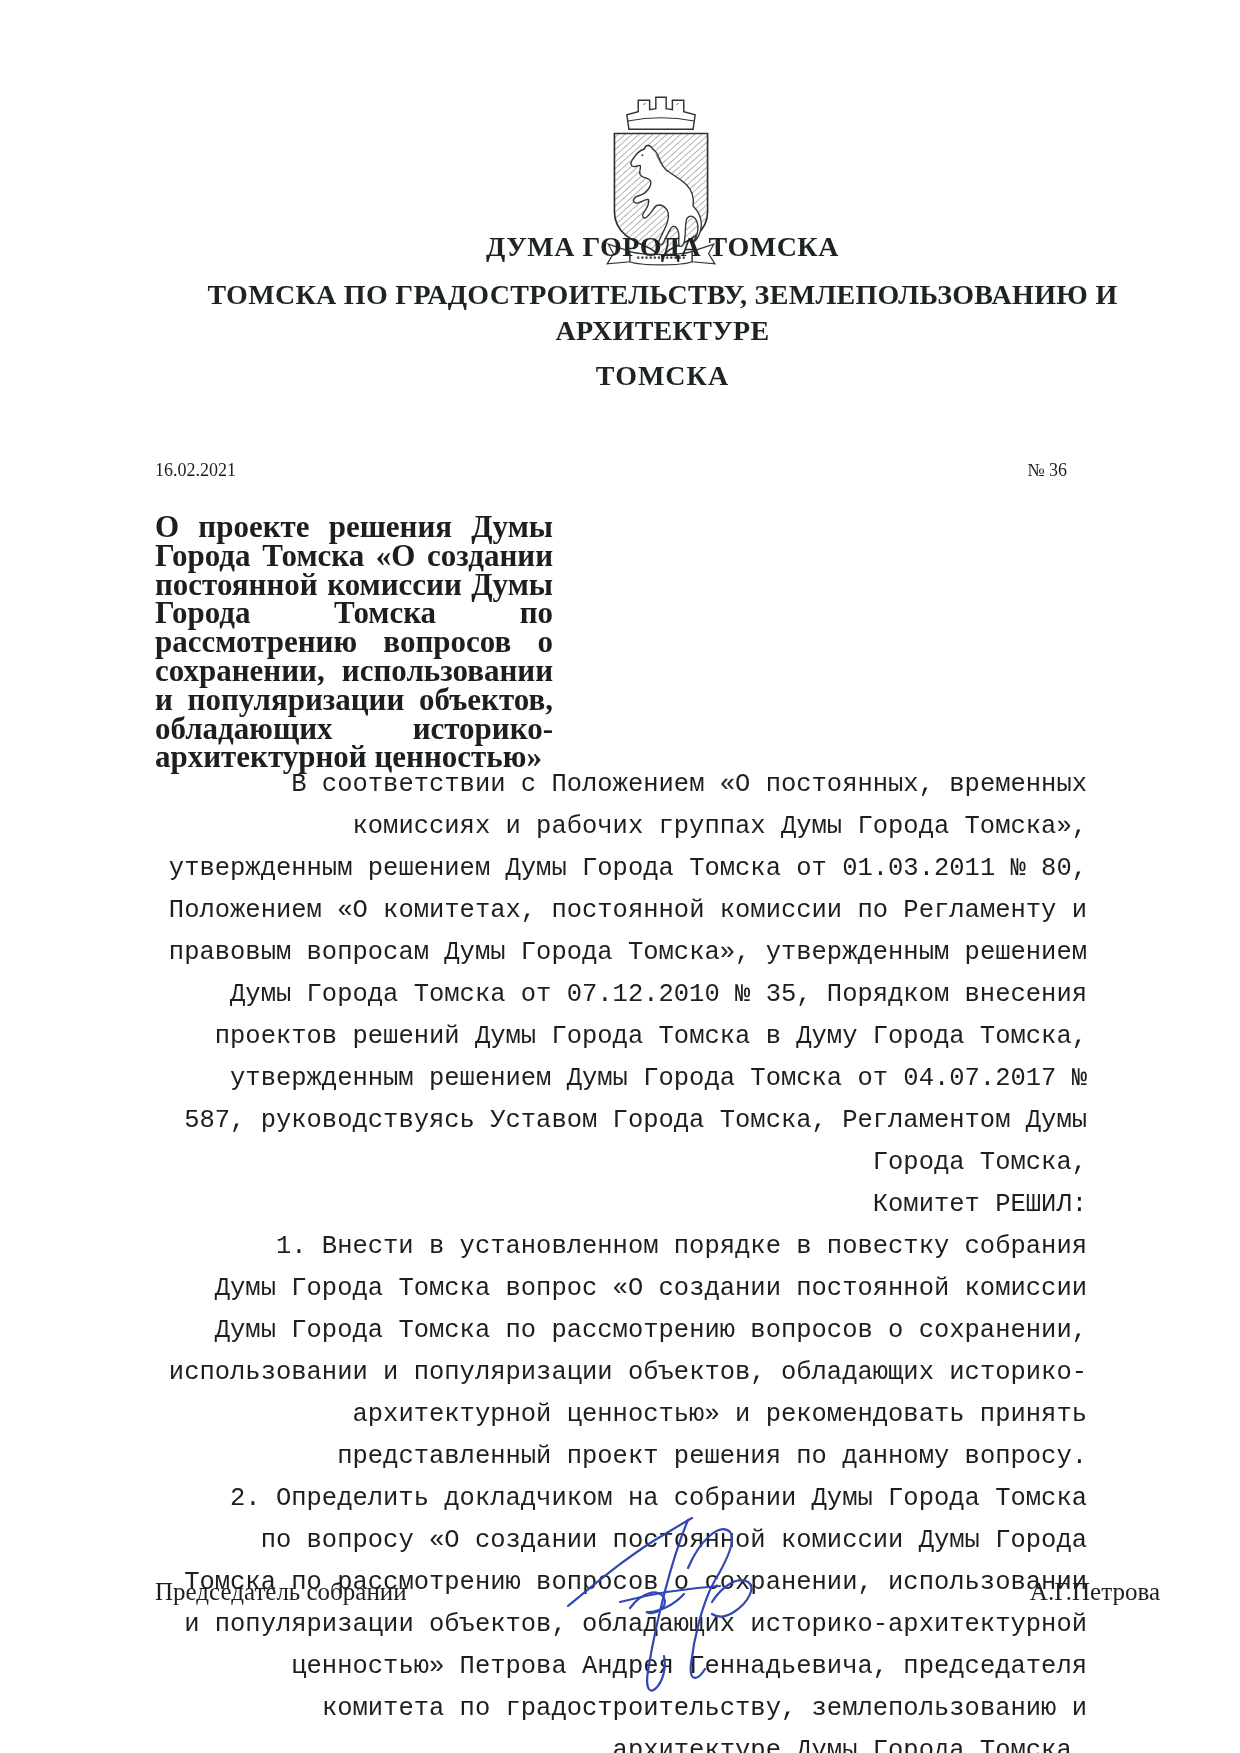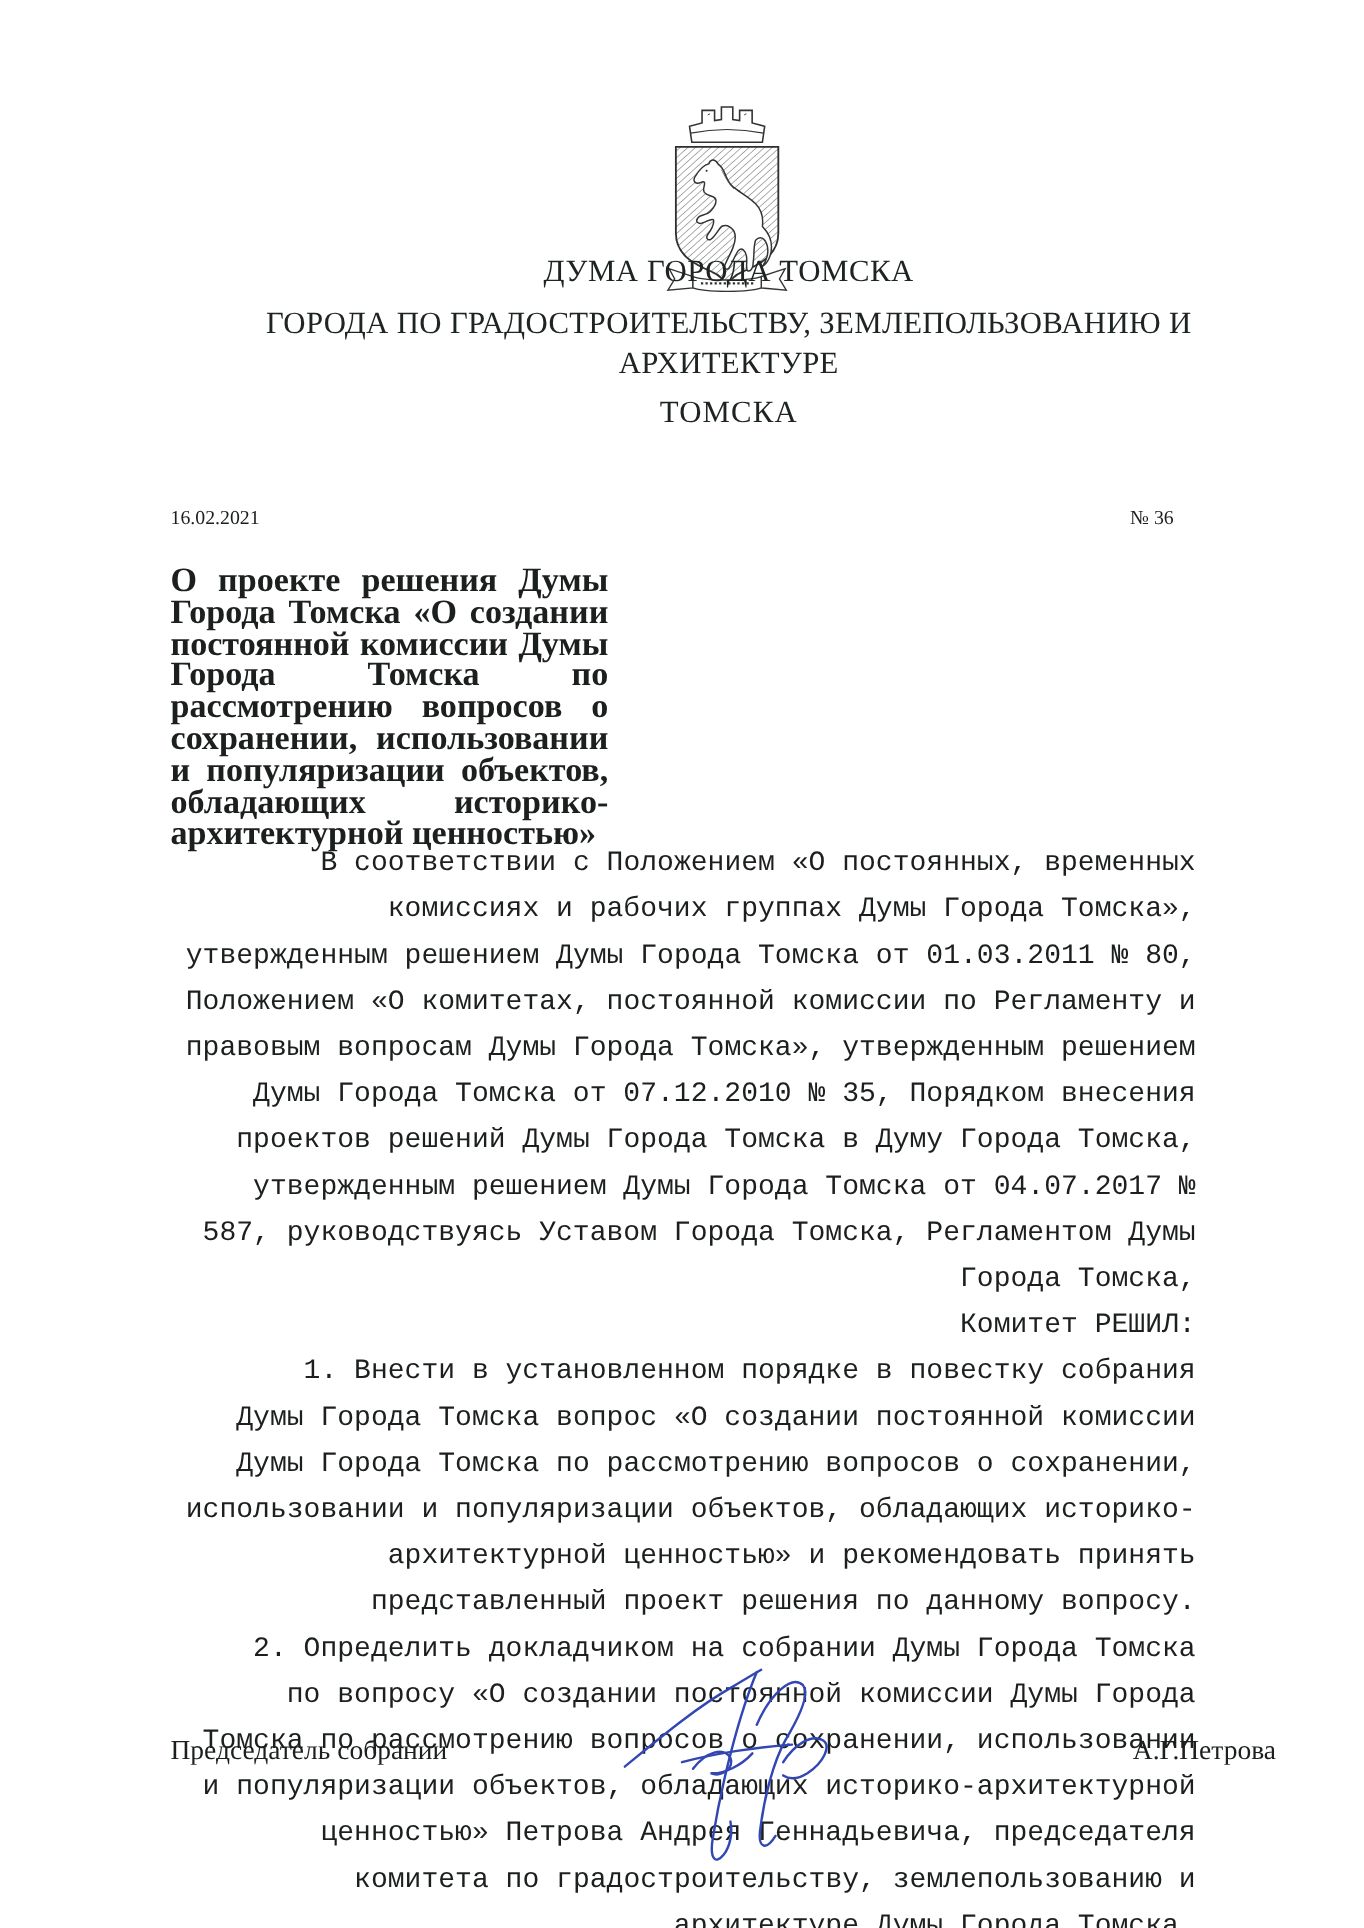--- a/index.html
+++ b/index.html
@@ -9,21 +9,21 @@
     width:1240px; height:1753px;
     margin:0 auto;
     background:#ffffff;
     font-family:"Liberation Serif", serif;
     color:#1b1f1d;
     overflow:hidden;
   }
   .emblem { position:absolute; top:90px; left:604px; width:114px; height:178px; }
   .head-block {
     position:absolute; left:155px; width:1015px; text-align:center;
-    font-weight:normal; color:#1d2421;
+    font-weight:bold; color:#1d2421;
   }
   .org-title     { top:231px; font-size:28px; letter-spacing:0.5px; }
   .committee     { top:277px; font-size:28px; letter-spacing:0.3px; line-height:36px; }
   .doc-type      { top:360px; font-size:28px; letter-spacing:1px; }
   .meta-row {
     position:absolute; top:460px; left:155px; width:912px;
     display:flex; justify-content:space-between;
     font-size:18px;
   }
   .subject {
@@ -75,21 +75,21 @@
 
     <g>
       <path d="M25,156 L4,149 L9,158 L3,168 L25,166 Z" fill="#ffffff" stroke="#333" stroke-width="1.2"></path>
       <path d="M85,156 L106,149 L101,158 L107,168 L85,166 Z" fill="#ffffff" stroke="#333" stroke-width="1.2"></path>
       <path d="M25,156 C35,160 75,160 85,156 L85,166 C75,170 35,170 25,166 Z" fill="#ffffff" stroke="#333" stroke-width="1.2"></path>
       <line x1="32" y1="162" x2="78" y2="162" stroke="#333" stroke-width="2" stroke-dasharray="2 2"></line>
     </g>
   </svg>
 
   <div class="head-block org-title">ДУМА ГОРОДА ТОМСКА</div>
-  <div class="head-block committee">ГОРОДА ПО ГРАДОСТРОИТЕЛЬСТВУ, ЗЕМЛЕПОЛЬЗОВАНИЮ И АРХИТЕКТУРЕ</div>
+  <div class="head-block committee">ТОМСКА ПО ГРАДОСТРОИТЕЛЬСТВУ, ЗЕМЛЕПОЛЬЗОВАНИЮ И АРХИТЕКТУРЕ</div>
   <div class="head-block doc-type">ТОМСКА</div>
 
   <div class="meta-row">
     <span>16.02.2021</span>
     <span>№ 36</span>
   </div>
 
   <div class="subject">О проекте решения Думы Города Томска «О создании постоянной комиссии Думы Города Томска по рассмотрению вопросов о сохранении, использовании и популяризации объектов, обладающих историко-архитектурной ценностью»</div>
 
   <div class="body-text">

